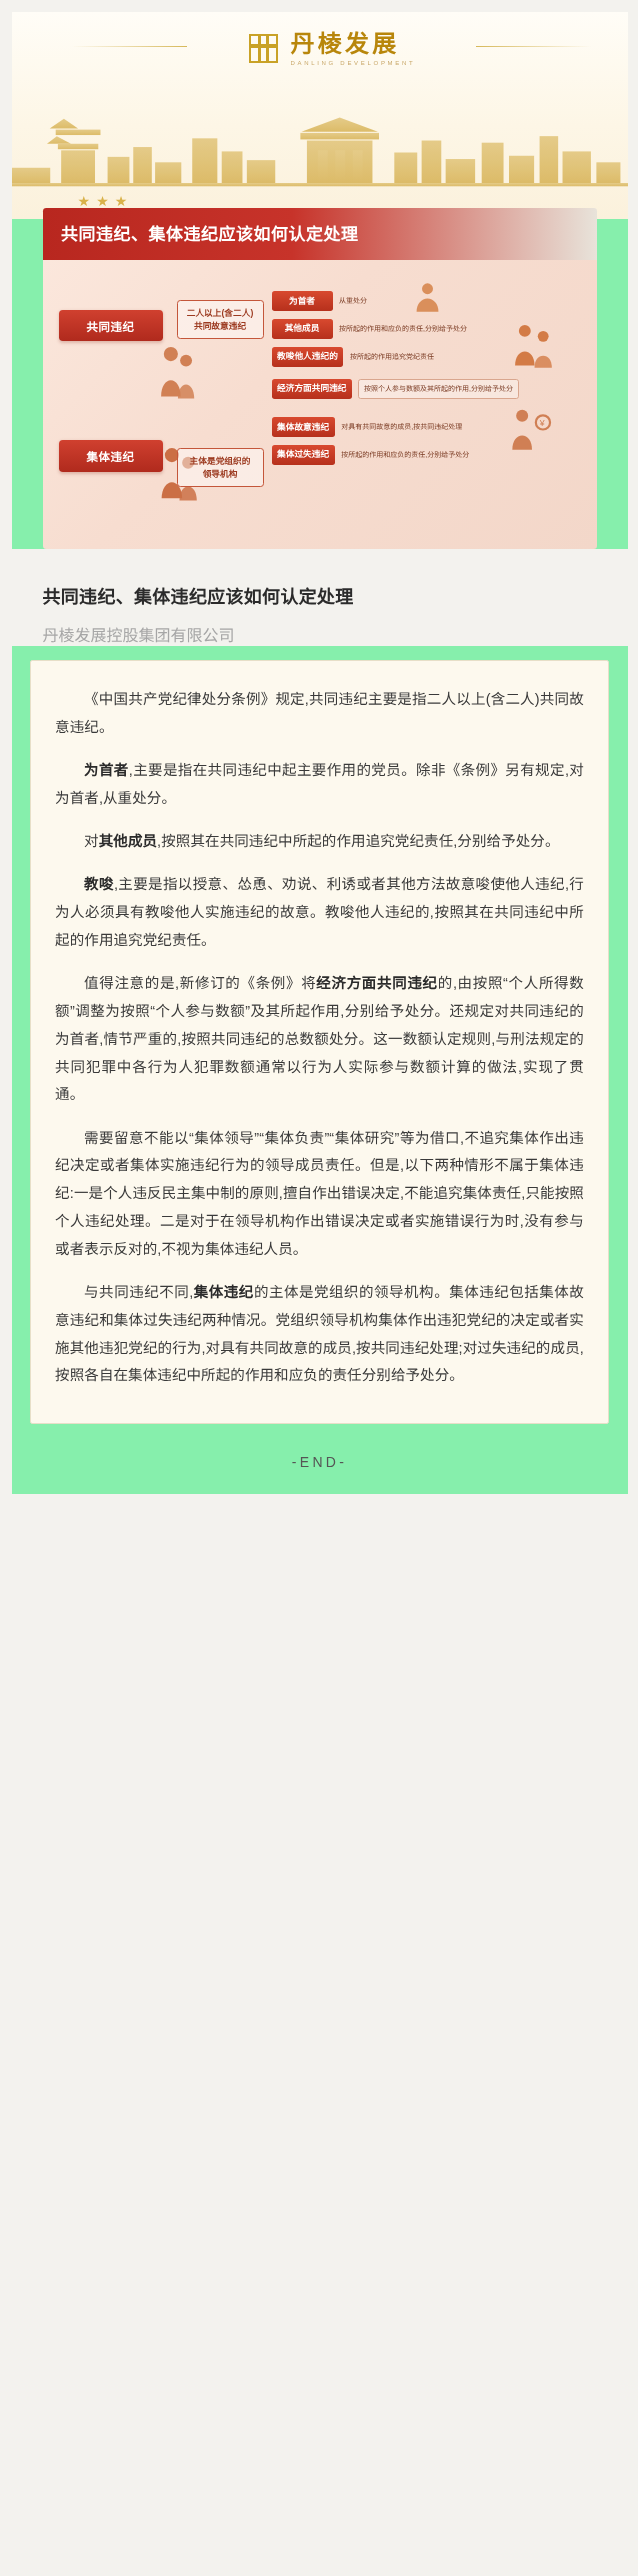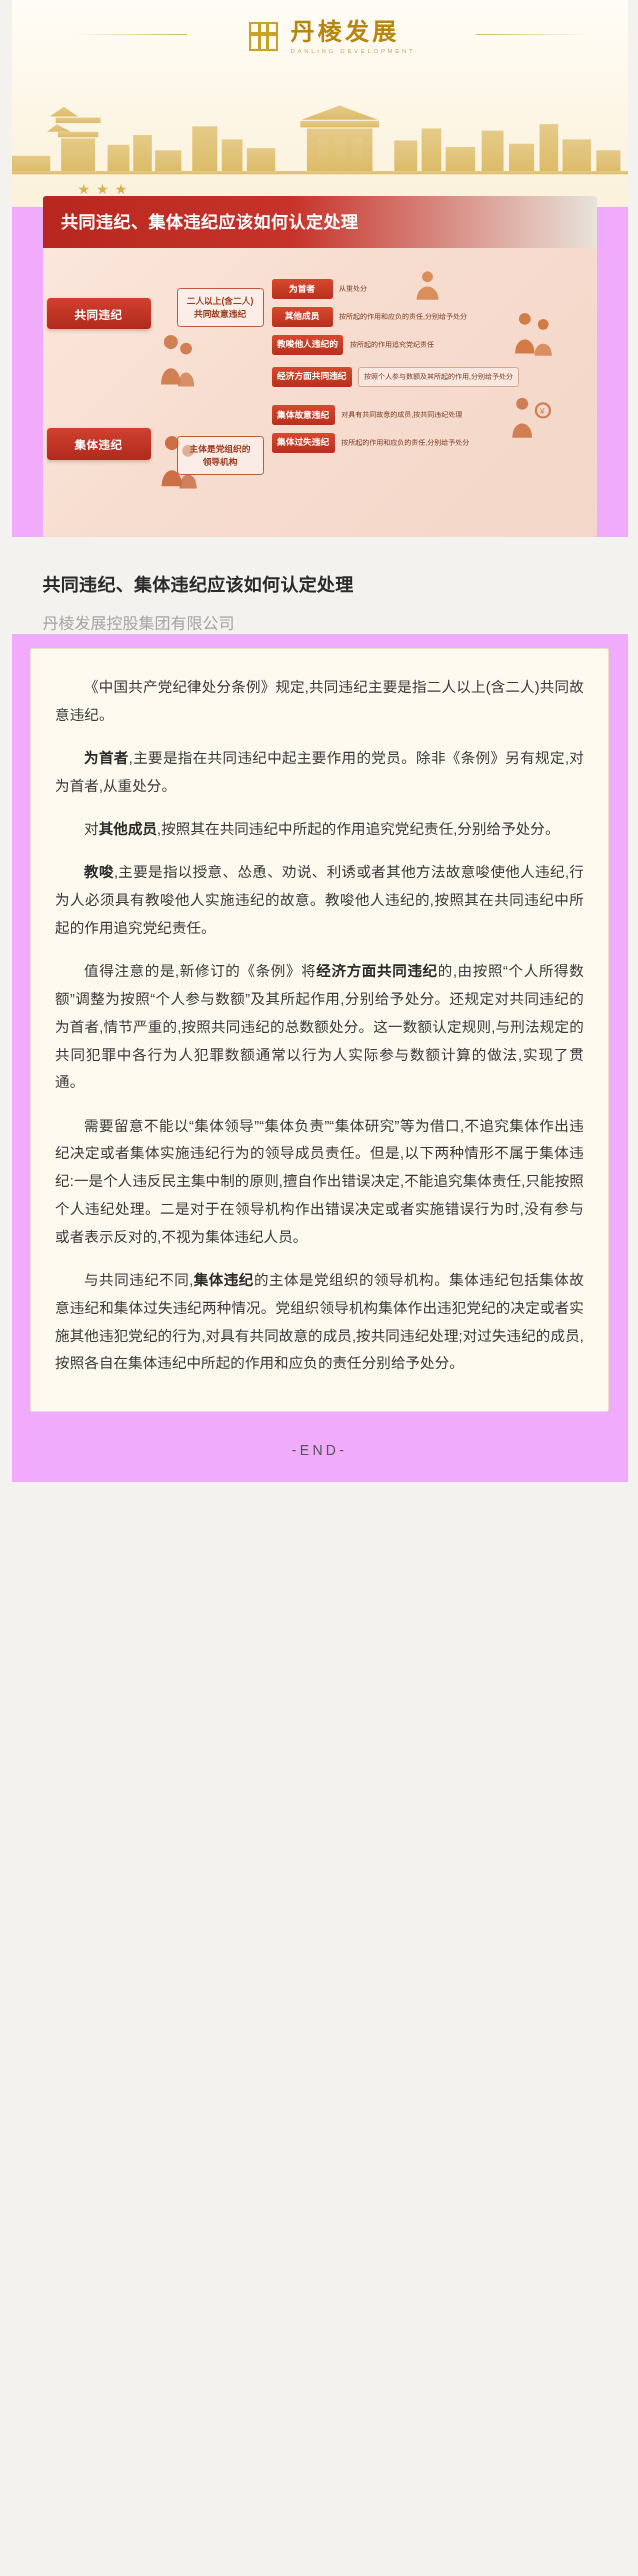--- a/index.html
+++ b/index.html
@@ -6,22 +6,22 @@
   html, body { margin: 0; padding: 0; }
   body {
     width: 639px;
     background: #f3f2ee;
     font-family: "Liberation Sans", "DejaVu Sans", sans-serif;
     color: #333;
   }
 
   .page {
     width: 616px;
-    margin: 0 auto;
-    background: #f0abfc;
+    margin: 12px auto;
+    background: #86efac;
     position: relative;
     overflow: hidden;
   }
 
   
   .banner {
     position: relative;
     width: 639px;
     height: 207px;
     background: linear-gradient(180deg, #fffdf7 0%, #fdf6e6 55%, #fbf1dc 100%);
@@ -119,21 +119,21 @@
   .info-graphic {
     margin: -11px 31px 0 31px;
     height: 289px;
     background: linear-gradient(135deg, #fbe7dc 0%, #f7ddd0 40%, #f3d7c9 100%);
     border-radius: 0 0 3.3px 3.3px;
     position: relative;
     overflow: hidden;
   }
   .ig-left-col {
     position: absolute;
-    left: 4px; top: 50px;
+    left: 16px; top: 50px;
     width: 104px;
   }
   .ig-red-pill {
     background: linear-gradient(180deg,#d0402f,#b02a1d);
     color: #fff;
     border-radius: 3.8px;
     font-size: 11.5px;
     font-weight: 700;
     padding: 7.6px 5.5px;
     text-align: center;

